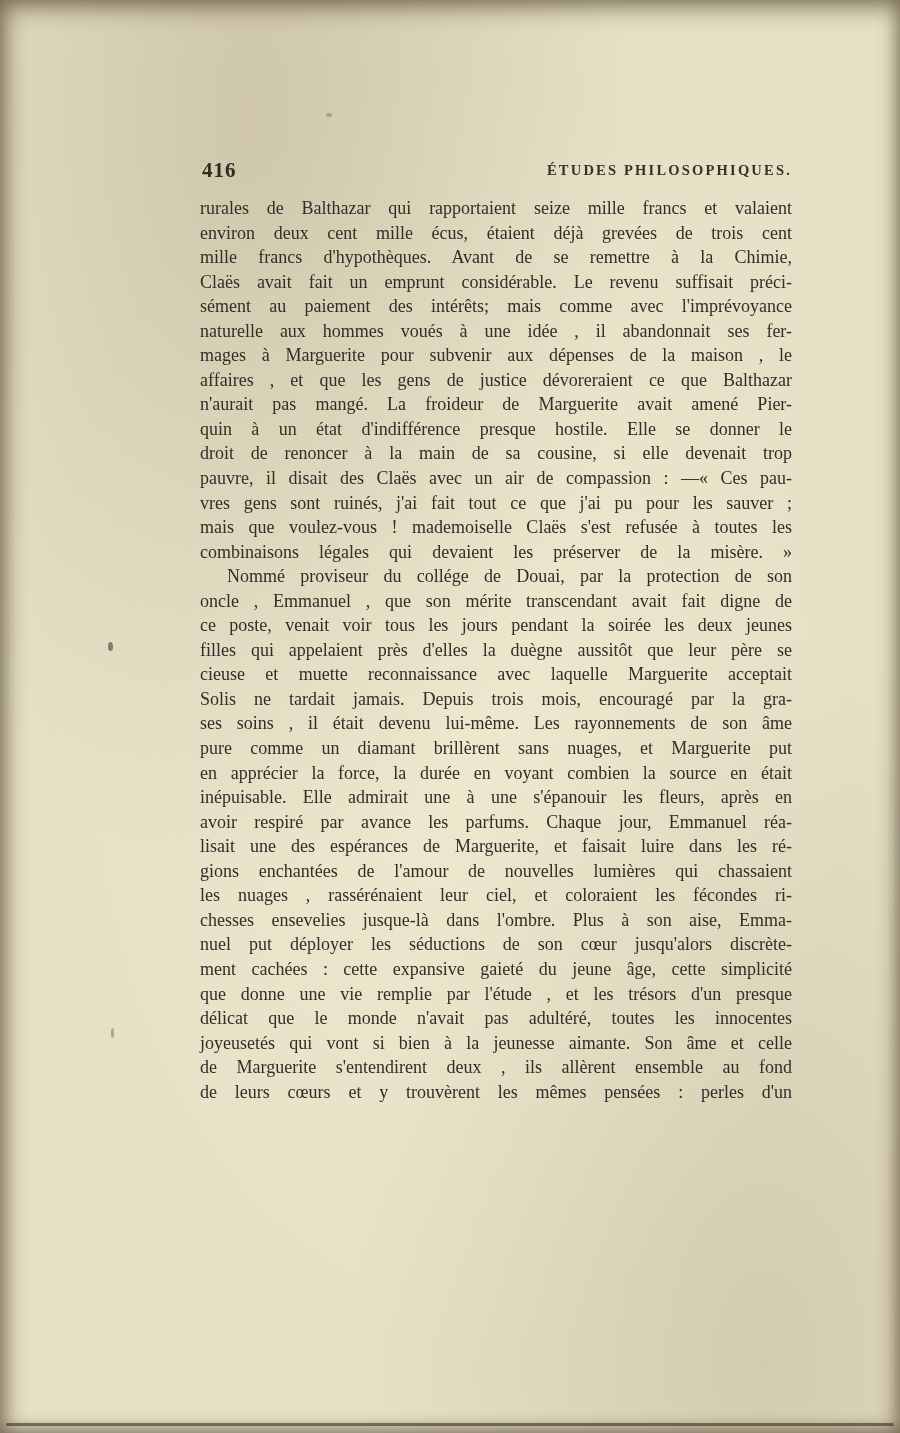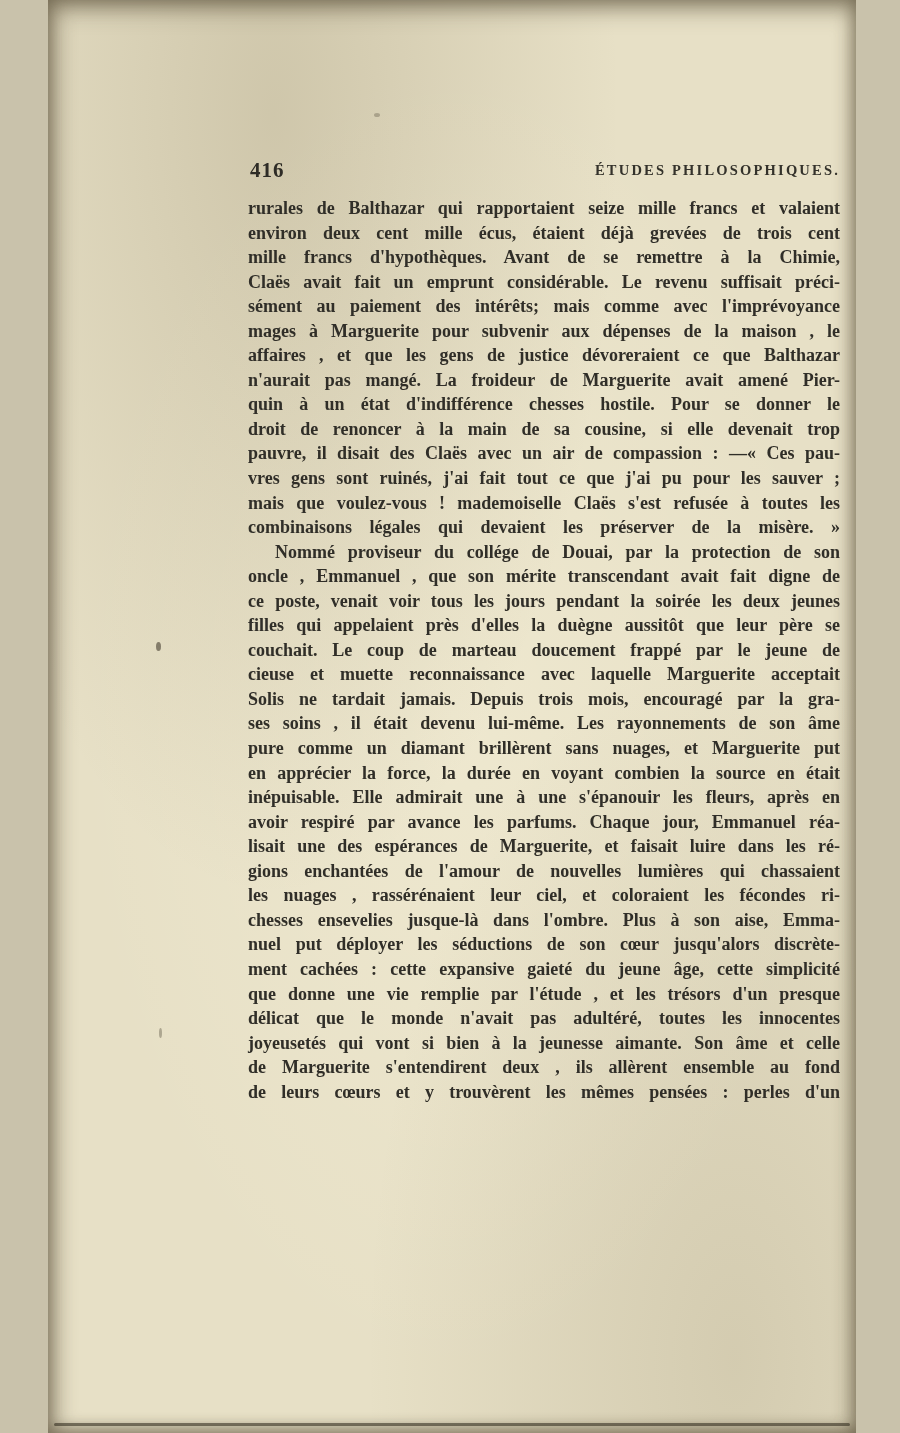--- a/index.html
+++ b/index.html
@@ -3,34 +3,33 @@
 <meta charset="utf-8">
 <style>
   html, body {
     margin: 0;
     padding: 0;
     background: #c9c2ab;
     font-family: "Liberation Serif", "DejaVu Serif", serif;
   }
   .scan-page {
     position: relative;
-    width: 808px;
+    width: 900px;
     height: 1433px;
     overflow: hidden;
     background:
       radial-gradient(ellipse at 28% 8%, rgba(110, 96, 62, 0.20), transparent 42%),
       radial-gradient(ellipse at 85% 95%, rgba(110, 96, 62, 0.16), transparent 38%),
       radial-gradient(ellipse at 50% 50%, rgba(255, 250, 228, 0.30), transparent 65%),
       #e7e0c6;
     box-shadow:
       inset 0 10px 22px rgba(75, 64, 42, 0.40),
       inset 10px 0 20px rgba(75, 64, 42, 0.30),
       inset -7px 0 16px rgba(75, 64, 42, 0.22),
       inset 0 -6px 14px rgba(75, 64, 42, 0.28);
-    margin-left: 48px;
   }
   .scan-page::after {
     content: "";
     position: absolute;
     left: 6px;
     right: 6px;
     bottom: 7px;
     height: 3px;
     background: rgba(42, 36, 24, 0.55);
     border-radius: 2px;
@@ -75,21 +74,20 @@
 
   .text-block {
     position: absolute;
     left: 200px;
     top: 196px;
     width: 592px;
     color: #302e28;
     font-size: 18px;
     line-height: 24.55px;
     text-rendering: optimizeLegibility;
-    font-weight: bold;
   }
   .line {
     text-align: justify;
     text-align-last: justify;
     white-space: normal;
   }
   .line.first-indent {
     text-indent: 27px;
   }
 </style>
@@ -107,36 +105,36 @@
     <span class="running-header">ÉTUDES PHILOSOPHIQUES.</span>
   </div>
 
   <div class="text-block">
       <div class="para">
         <div class="line">rurales de Balthazar qui rapportaient seize mille francs et valaient</div>
         <div class="line">environ deux cent mille écus, étaient déjà grevées de trois cent</div>
         <div class="line">mille francs d'hypothèques. Avant de se remettre à la Chimie,</div>
         <div class="line">Claës avait fait un emprunt considérable. Le revenu suffisait préci-</div>
         <div class="line">sément au paiement des intérêts; mais comme avec l'imprévoyance</div>
+        <div class="line">naturelle aux hommes voués à une idée , il abandonnait ses fer-</div>
         <div class="line">mages à Marguerite pour subvenir aux dépenses de la maison , le</div>
         <div class="line">affaires , et que les gens de justice dévoreraient ce que Balthazar</div>
         <div class="line">n'aurait pas mangé. La froideur de Marguerite avait amené Pier-</div>
-        <div class="line">quin à un état d'indifférence chesses hostile. Pour se donner le</div>
+        <div class="line">quin à un état d'indifférence presque hostile. Elle se donner le</div>
         <div class="line">droit de renoncer à la main de sa cousine, si elle devenait trop</div>
         <div class="line">pauvre, il disait des Claës avec un air de compassion : —« Ces pau-</div>
         <div class="line">vres gens sont ruinés, j'ai fait tout ce que j'ai pu pour les sauver ;</div>
         <div class="line">mais que voulez-vous ! mademoiselle Claës s'est refusée à toutes les</div>
         <div class="line">combinaisons légales qui devaient les préserver de la misère. »</div>
       </div>
       <div class="para">
         <div class="line first-indent">Nommé proviseur du collége de Douai, par la protection de son</div>
         <div class="line">oncle , Emmanuel , que son mérite transcendant avait fait digne de</div>
         <div class="line">ce poste, venait voir tous les jours pendant la soirée les deux jeunes</div>
         <div class="line">filles qui appelaient près d'elles la duègne aussitôt que leur père se</div>
-        <div class="line">couchait. Le coup de marteau doucement frappé par le jeune de</div>
         <div class="line">cieuse et muette reconnaissance avec laquelle Marguerite acceptait</div>
         <div class="line">Solis ne tardait jamais. Depuis trois mois, encouragé par la gra-</div>
         <div class="line">ses soins , il était devenu lui-même. Les rayonnements de son âme</div>
         <div class="line">pure comme un diamant brillèrent sans nuages, et Marguerite put</div>
         <div class="line">en apprécier la force, la durée en voyant combien la source en était</div>
         <div class="line">inépuisable. Elle admirait une à une s'épanouir les fleurs, après en</div>
         <div class="line">avoir respiré par avance les parfums. Chaque jour, Emmanuel réa-</div>
         <div class="line">lisait une des espérances de Marguerite, et faisait luire dans les ré-</div>
         <div class="line">gions enchantées de l'amour de nouvelles lumières qui chassaient</div>
         <div class="line">les nuages , rassérénaient leur ciel, et coloraient les fécondes ri-</div>

